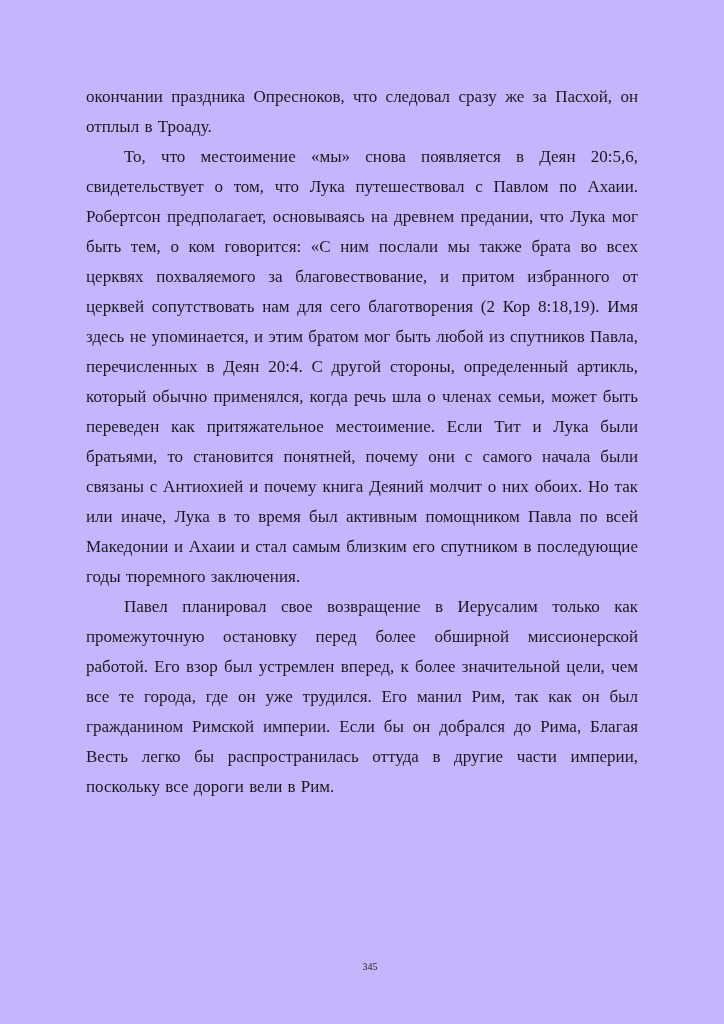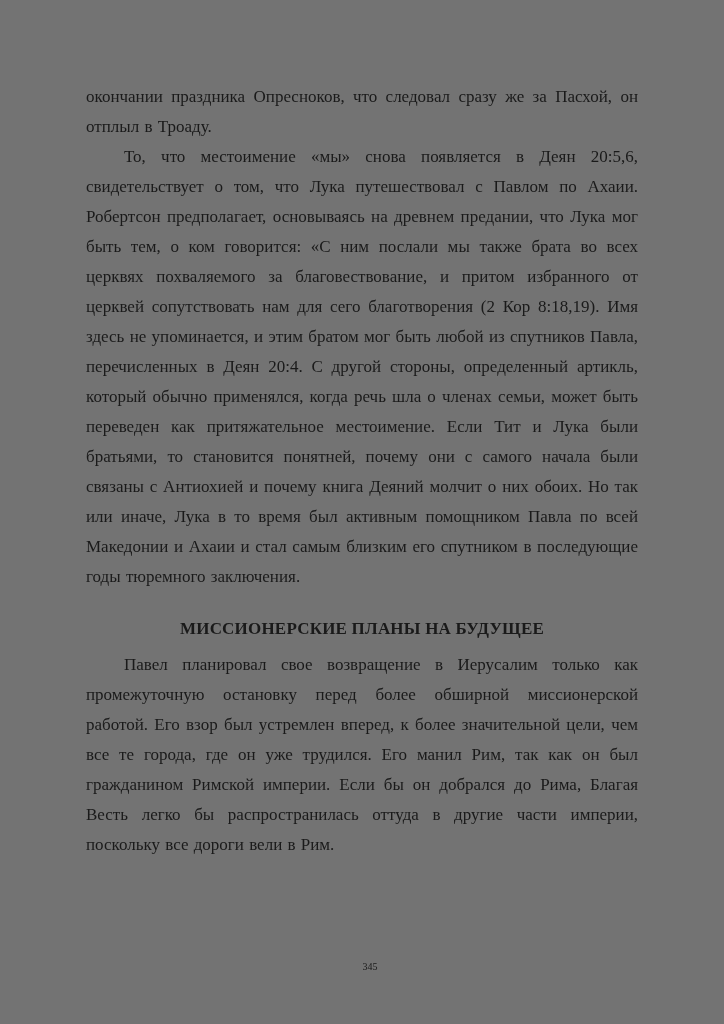--- a/index.html
+++ b/index.html
@@ -4,21 +4,21 @@
 <style>
   html, body {
     margin: 0;
     padding: 0;
     background: #ffffff;
   }
   .page {
     position: relative;
     width: 724px;
     height: 1024px;
-    background: #737373;
+    background: #c4b5fd;
     font-family: "Liberation Serif", "DejaVu Serif", serif;
     color: #1a1a1a;
     overflow: hidden;
     box-sizing: border-box;
   }
   .content {
     position: absolute;
     top: 82px;
     left: 86px;
     width: 552px;
@@ -53,17 +53,16 @@
     font-family: Liberation Serif, serif;
   }
 </style>
 </head>
 <body>
 
 <div class="page">
   <div class="content">
     <p class="para">окончании праздника Опресноков, что следовал сразу же за Пасхой, он отплыл в Троаду.</p>
     <p class="para indent">То, что местоимение «мы» снова появляется в Деян 20:5,6, свидетельствует о том, что Лука путешествовал с Павлом по Ахаии. Робертсон предполагает, основываясь на древнем предании, что Лука мог быть тем, о ком говорится: «С ним послали мы также брата во всех церквях похваляемого за благовествование, и притом избранного от церквей сопутствовать нам для сего благотворения (2 Кор 8:18,19). Имя здесь не упоминается, и этим братом мог быть любой из спутников Павла, перечисленных в Деян 20:4. С другой стороны, определенный артикль, который обычно применялся, когда речь шла о членах семьи, может быть переведен как притяжательное местоимение. Если Тит и Лука были братьями, то становится понятней, почему они с самого начала были связаны с Антиохией и почему книга Деяний молчит о них обоих. Но так или иначе, Лука в то время был активным помощником Павла по всей Македонии и Ахаии и стал самым близким его спутником в последующие годы тюремного заключения.</p>
-    <h2 class="heading">МИССИОНЕРСКИЕ ПЛАНЫ НА БУДУЩЕЕ</h2>
     <p class="para indent">Павел планировал свое возвращение в Иерусалим только как промежуточную остановку перед более обширной миссионерской работой. Его взор был устремлен вперед, к более значительной цели, чем все те города, где он уже трудился. Его манил Рим, так как он был гражданином Римской империи. Если бы он добрался до Рима, Благая Весть легко бы распространилась оттуда в другие части империи, поскольку все дороги вели в Рим.</p>
   </div>
   <div class="page-number">345</div>
 </div>
 
 </body></html>

